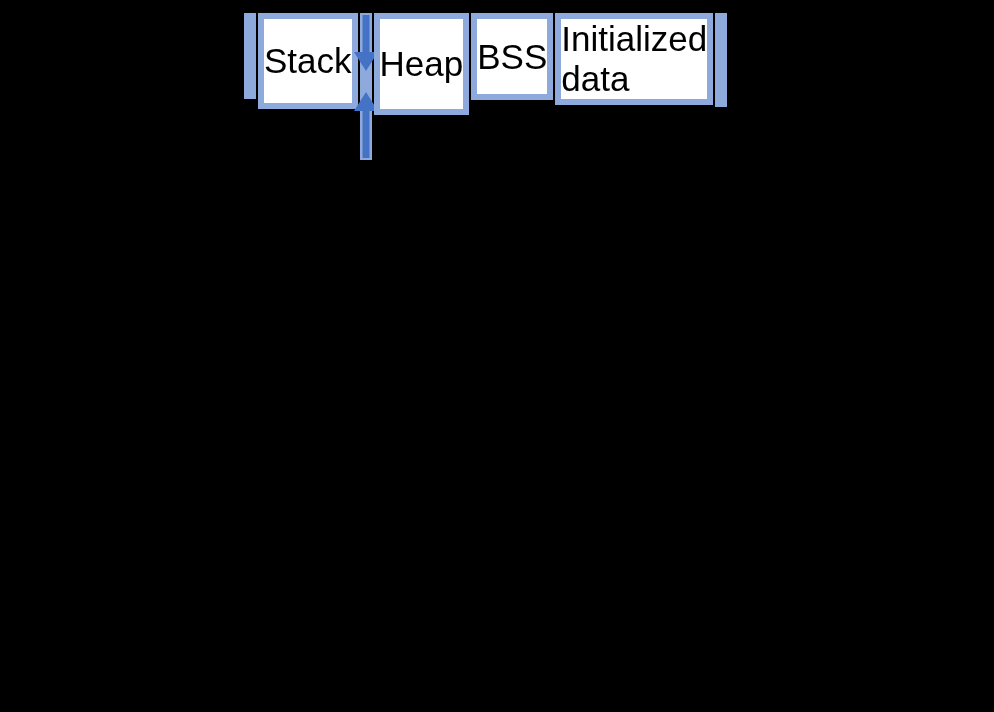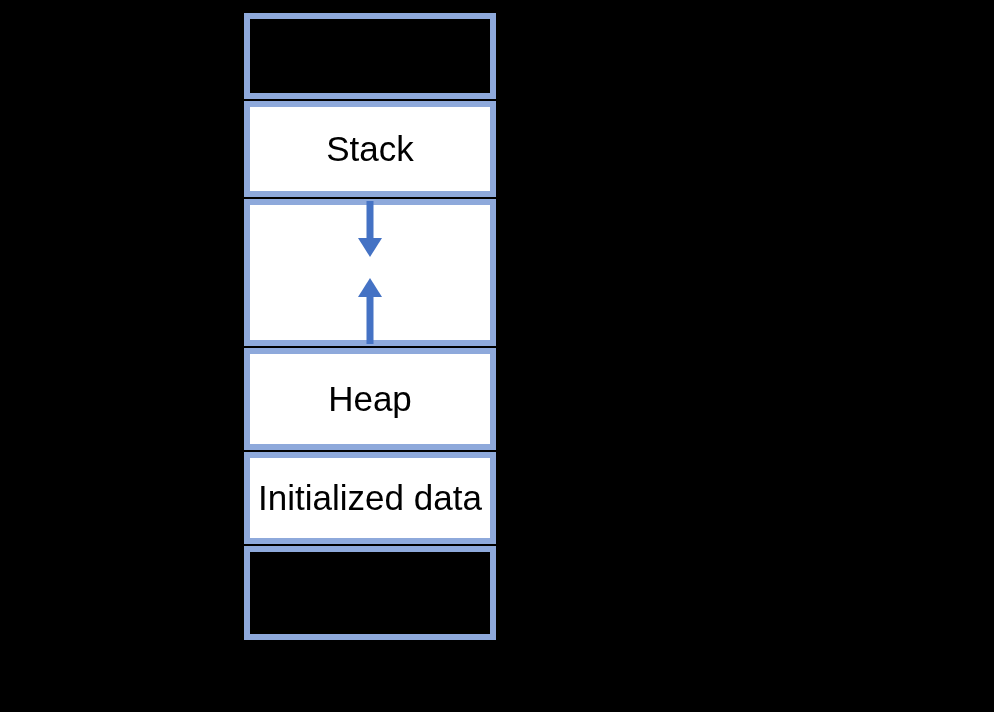--- a/index.html
+++ b/index.html
@@ -13,21 +13,21 @@
     position: relative;
     overflow: hidden;
     font-family: "Liberation Sans", sans-serif;
   }
   .memory-column {
     position: absolute;
     left: 244px;
     top: 13px;
     width: 252px;
     display: flex;
-    flex-direction: column;
+    flex-direction: row;
     gap: 2px;
   }
   .segment {
     box-sizing: border-box;
     border: 6px solid var(--border, #8EA9DB);
     background: var(--box_fill, #FFFFFF);
     display: flex;
     align-items: center;
     justify-content: center;
     font-size: 35px;
@@ -72,20 +72,23 @@
     <svg class="arrow arrow-up" width="24" height="66" viewBox="0 0 24 66">
       <polygon points="12,0 0,19 24,19" fill="#4472C4"></polygon>
       <rect x="8.5" y="17" width="7" height="49" fill="#4472C4"></rect>
     </svg>
   </div>
 
   <div class="segment seg-heap">
     <span>Heap</span>
   </div>
 
+  <div class="segment seg-bss">
+    <span>BSS</span>
+  </div>
 
   <div class="segment seg-init">
     <span>Initialized data</span>
   </div>
 
   <div class="segment filled seg-bottom"></div>
 
 </div>
 
 </body></html>

